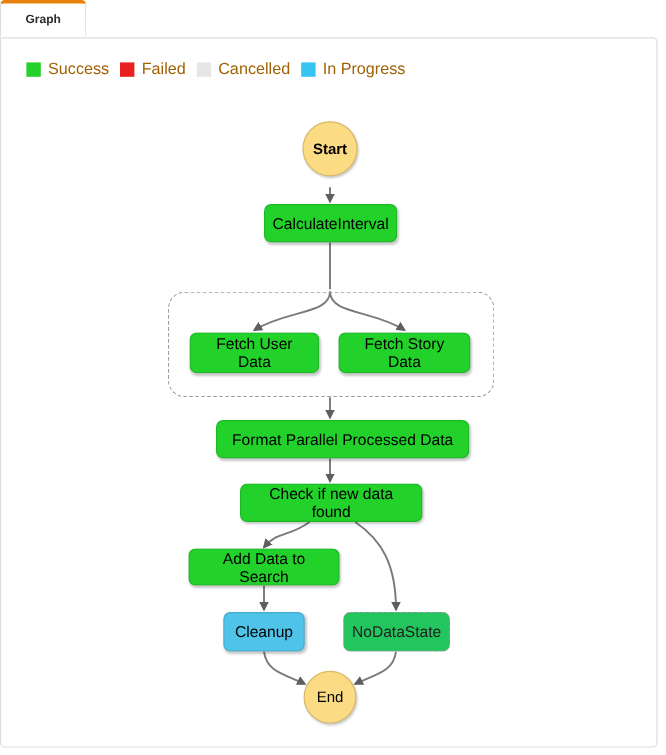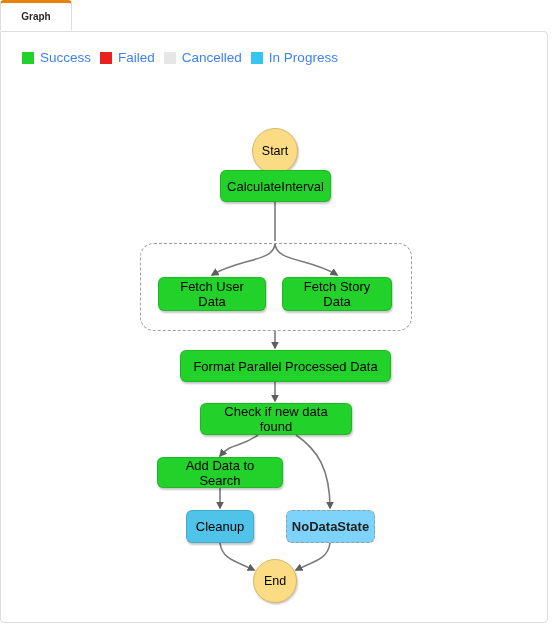--- a/index.html
+++ b/index.html
@@ -89,21 +89,21 @@
     align-items: center;
     gap: 6px;
   }
   .legend-swatch {
     width: 12px;
     height: 12px;
     display: inline-block;
   }
   .legend-label {
     font-size: 13.5px;
-    color: #3b82f6;
+    color: #a16207;
     white-space: nowrap;
   }
 
   
   .canvas {
     position: absolute;
     left: 0;
     top: 0;
     width: 555px;
     height: 629px;
@@ -132,27 +132,26 @@
   }
   .node-success { background: #22d22a; }
   .node-progress { background: #4fc3e8; }
   .node-terminal {
     border-radius: 50%;
     background: #fbdb84;
     border: 1px solid #d9b964;
     font-size: 12.5px;
   }
   .node-dashed {
-    background: #7dd3fc;
+    background: #22c55e;
     border: 1px dashed #9a9a9a;
     border-radius: 6px;
     box-shadow: none;
     color: #222222;
     padding: 0 10px;
-    font-weight: bold;
   }
 
   .group-box {
     position: absolute;
     box-sizing: border-box;
     border: 1.5px dashed #9e9e9e;
     border-radius: 14px;
     background: transparent;
   }
 
@@ -224,21 +223,21 @@
         <path d="M220,488 L220,508"></path>
 
         <path d="M220,543 C222,560 238,562 254,570"></path>
 
         <path d="M330,543 C328,560 312,562 296,570"></path>
       </g>
     </svg>
 
     <div class="group-box" style="left:140px; top:243px; width:272px; height:88px;"></div>
 
-    <div class="node node-terminal" style="left:252px; top:128px; width:46px; height:46px;">
+    <div class="node node-terminal" style="left:252px; top:101px; width:46px; height:46px;font-weight:bold;">
       <span>Start</span>
     </div>
 
     <div class="node node-rect node-success" style="left:220px; top:170px; width:111px; height:32px;">
       <span>CalculateInterval</span>
     </div>
 
     <div class="node node-rect node-success" style="left:158px; top:277px; width:108px; height:34px;">
       <span>Fetch User Data</span>
     </div>

